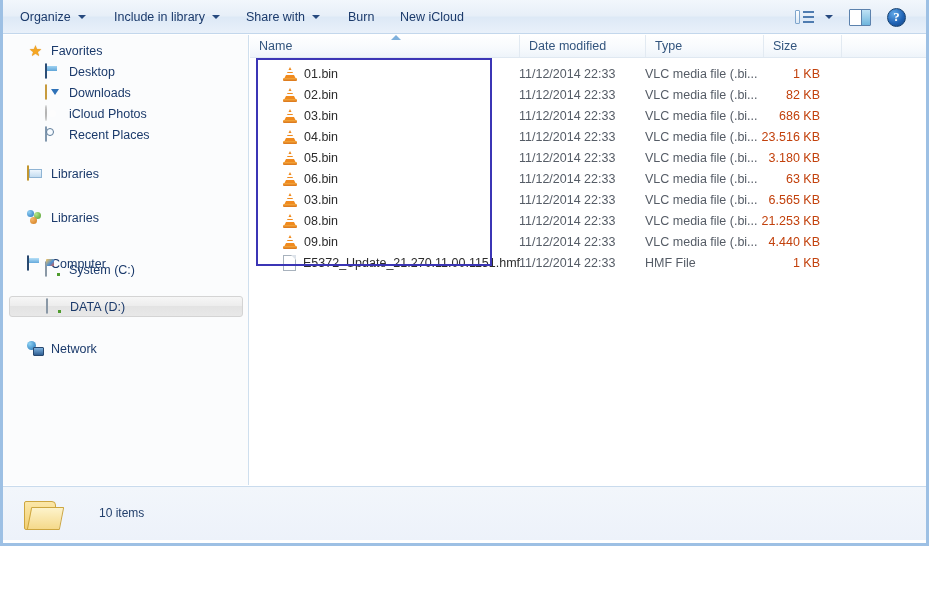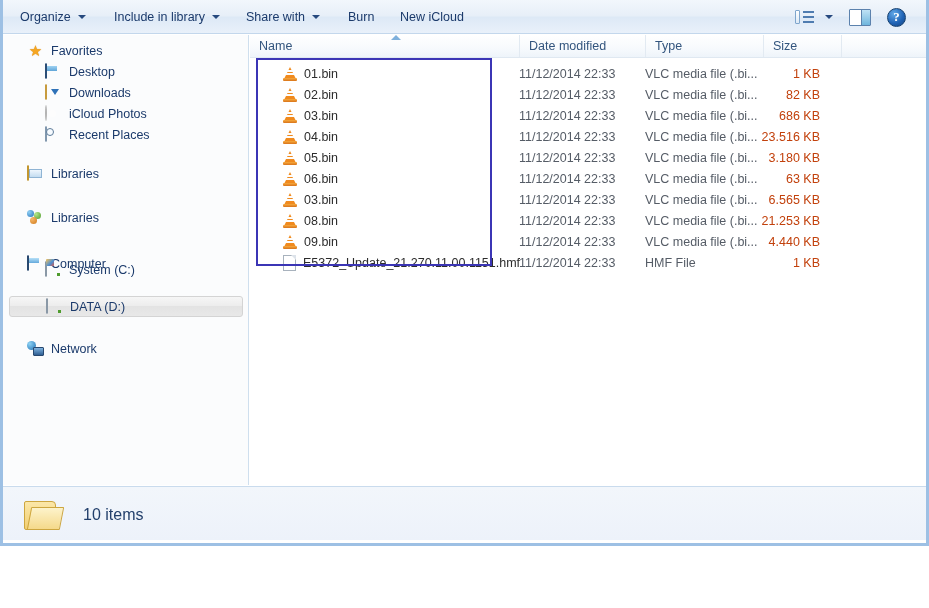--- a/index.html
+++ b/index.html
@@ -332,22 +332,22 @@
     border: 1px solid #cda63f; border-radius: 2px 4px 2px 2px;
   }
   #status-folder-icon .front {
     position: absolute; left: 8px; top: 8px; width: 31px; height: 21px;
     background: linear-gradient(to bottom,#fdf3cb,#f5d98a);
     border: 1px solid #cda63f;
     transform: skewX(-11deg);
     border-radius: 1px;
   }
   #status-text {
-    position: absolute; left: 80px; top: 19px;
-    font-size: 16px; color: #223f6b;
+    position: absolute; left: 96px; top: 19px;
+    font-size: 12px; color: #223f6b;
     white-space: nowrap;
   }
 </style>
 </head>
 <body>
 
 <div id="explorer-window">
 <div id="window-inner">
 
   <div id="toolbar">

